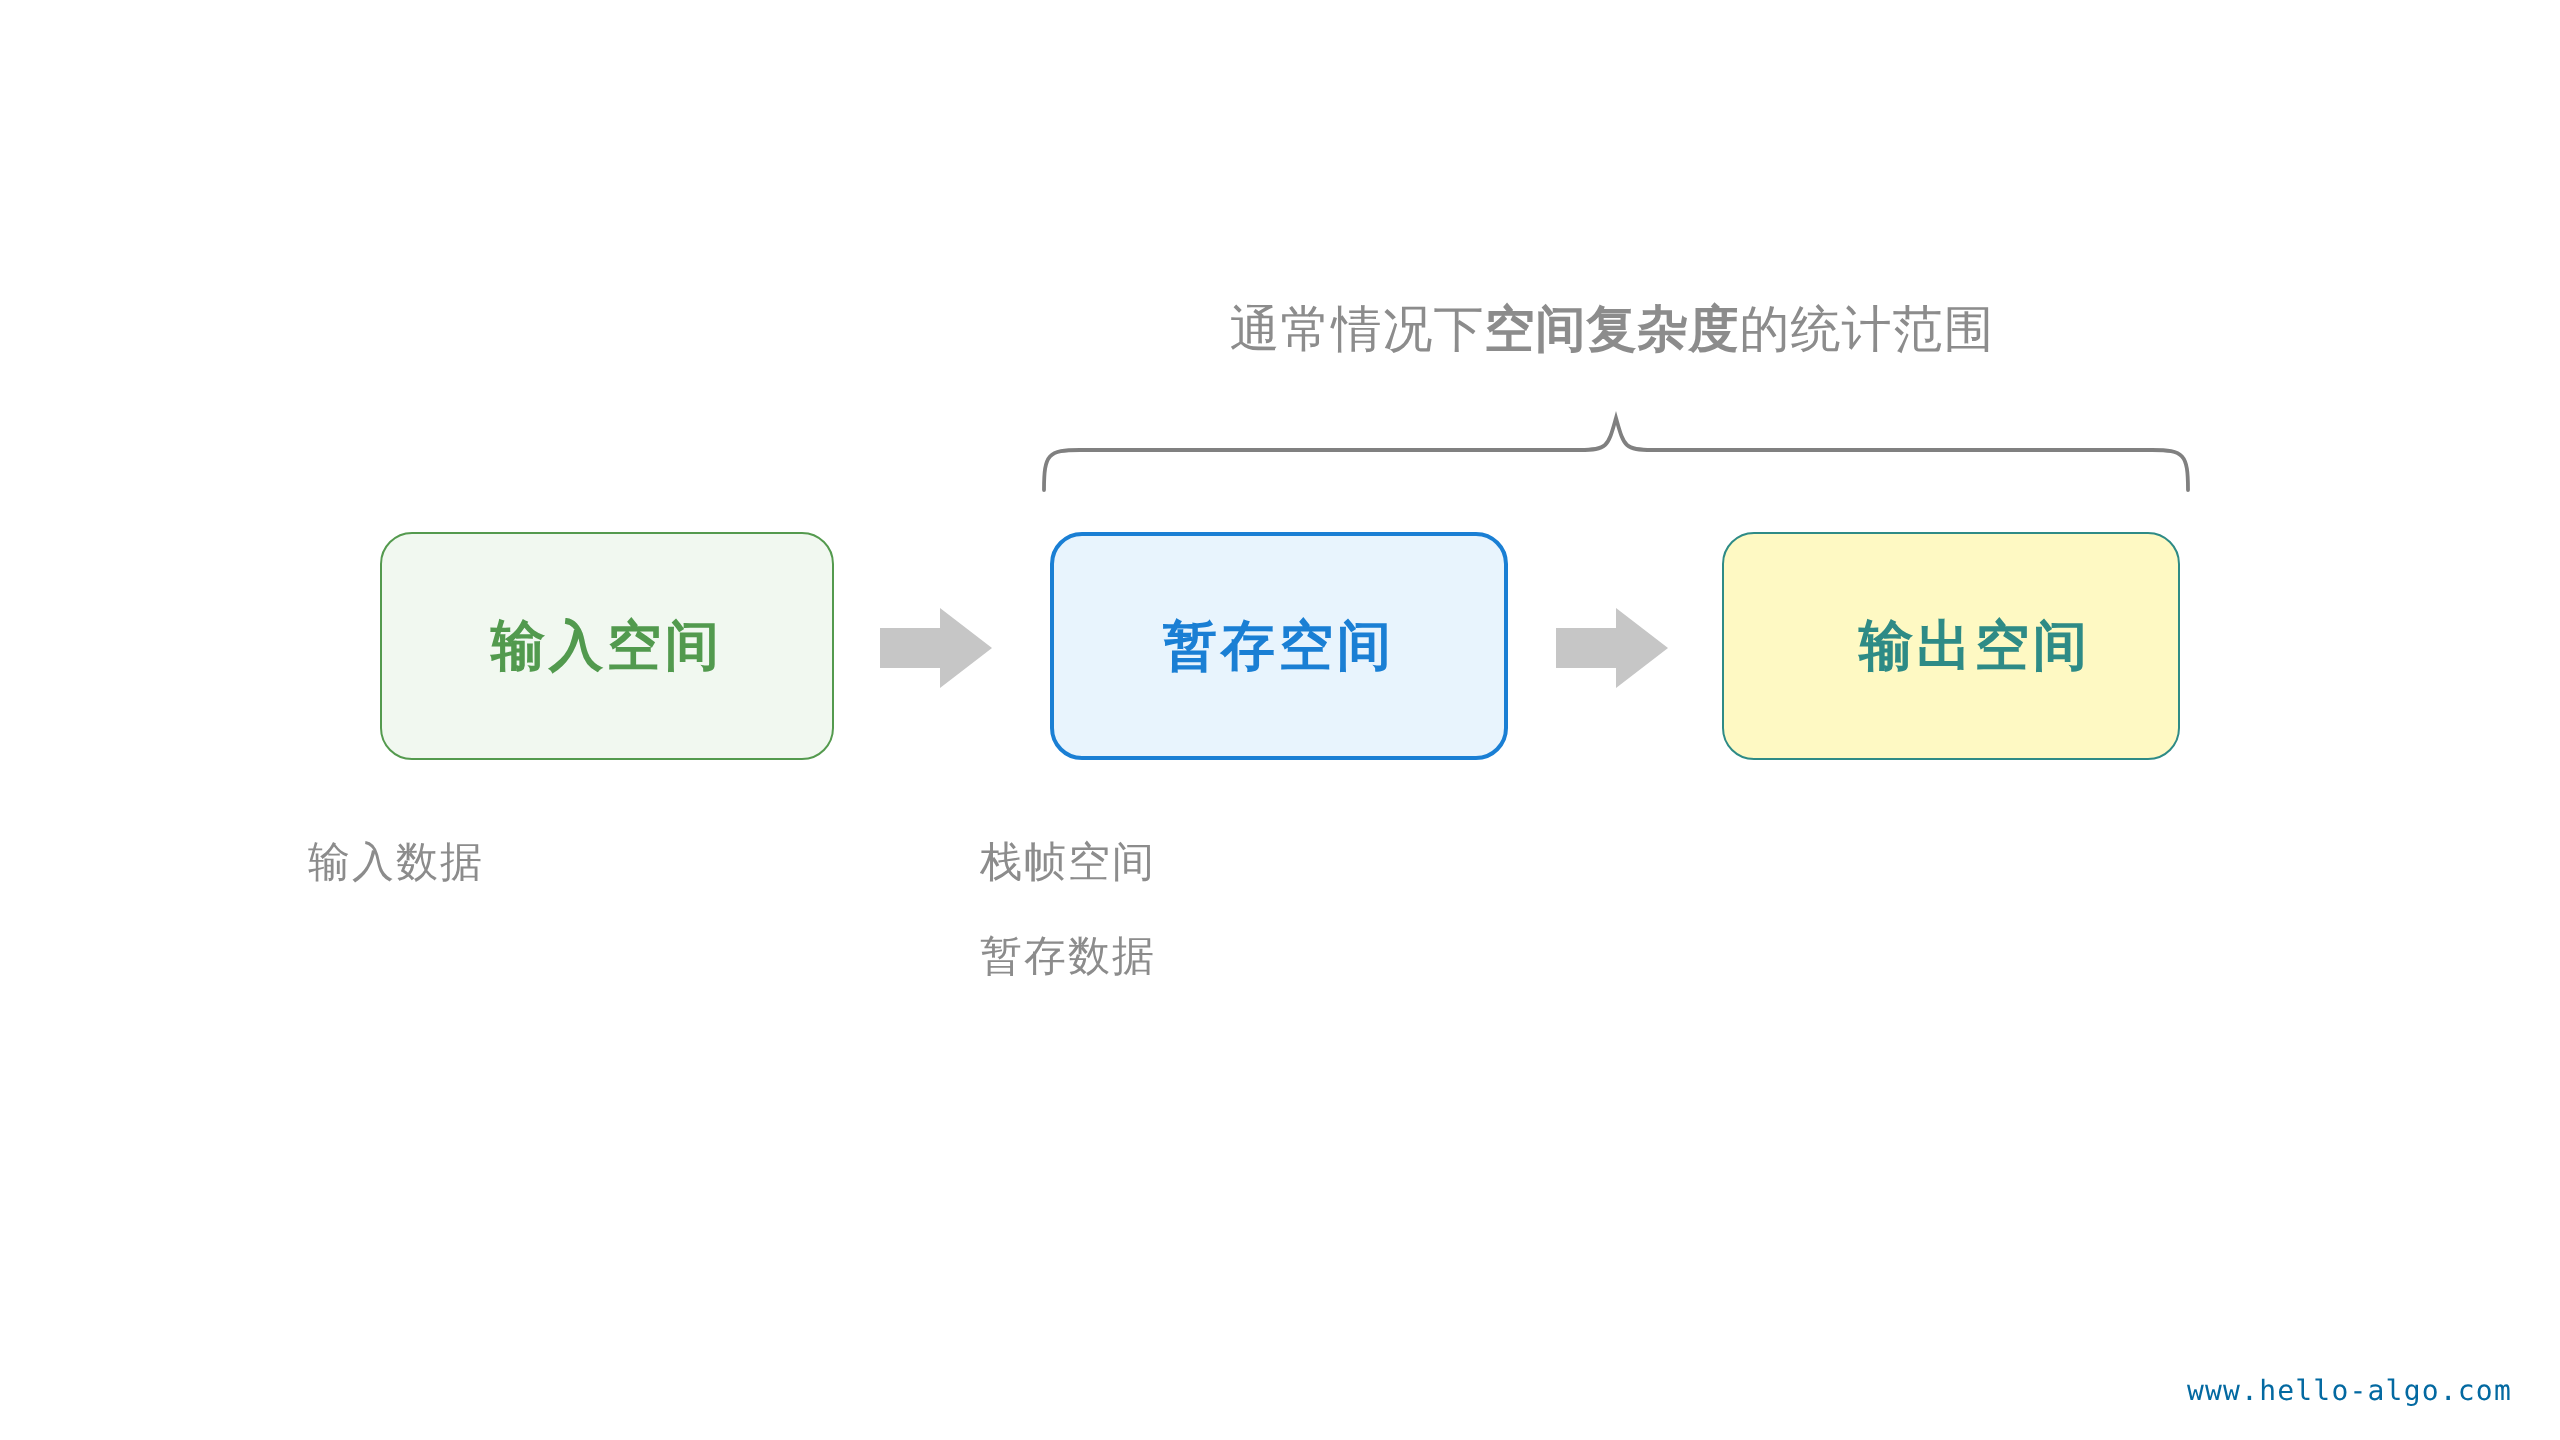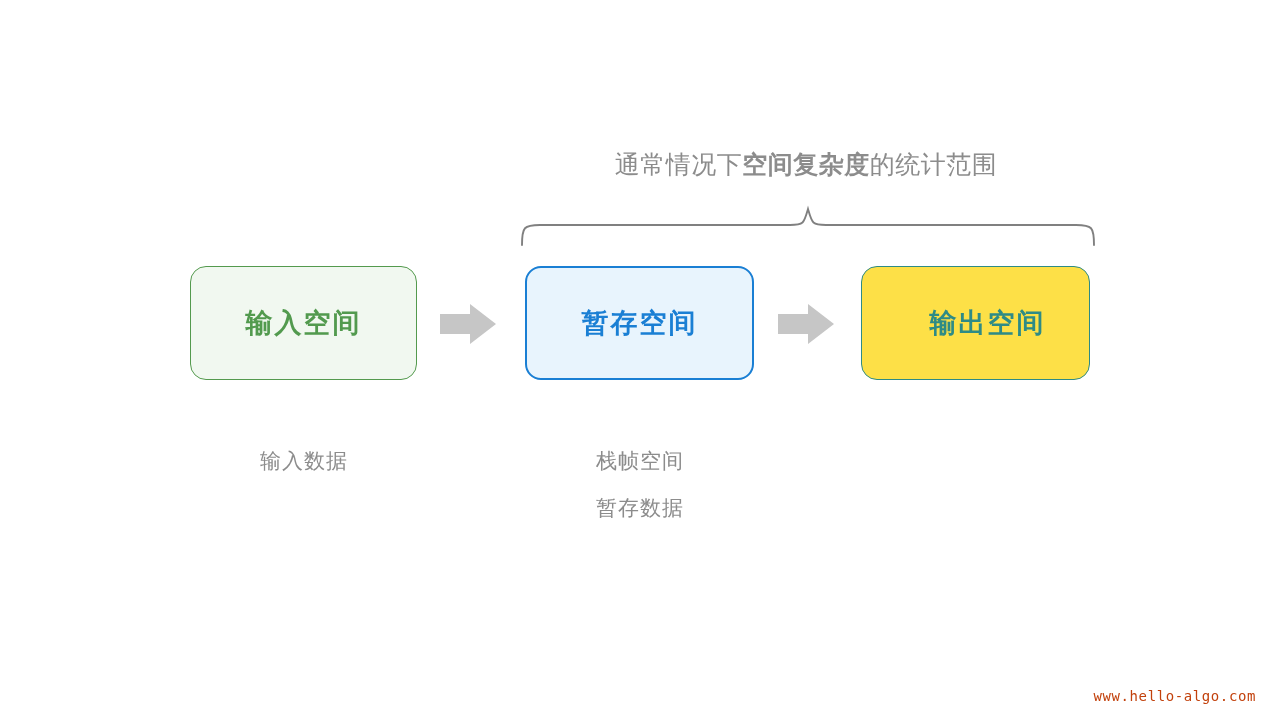--- a/index.html
+++ b/index.html
@@ -87,59 +87,58 @@
   .box-temp {
     left: 525px;
     width: 229px;
     background: #e8f4fd;
     border: 2.6px solid #1a7fd4;
     color: #1a7fd4;
   }
   .box-output {
     left: 861px;
     width: 229px;
-    background: #fde047;
+    background: #fef9c3;
     border: 1.8px solid #2e8b86;
     color: #2e8b86;
     padding-left: 24px;
   }
 
   
   .arrow {
     position: absolute;
     top: 302px;
     width: 56px;
     height: 44px;
   }
   .arrow-1 { left: 440px; }
   .arrow-2 { left: 778px; }
 
   
   .caption-col {
     position: absolute;
-    top: 437px;
+    top: 408px;
     width: 300px;
-    text-align: center;
     font-size: 21px;
     color: #8c8c8c;
     line-height: 47px;
     letter-spacing: 1px;
   }
   .col-input  { left: 154px; }
   .col-temp   { left: 490px; }
   .col-output { left: 826px; }
 
   
   .watermark {
     position: absolute;
     right: 24px;
     bottom: 16px;
     font-family: "DejaVu Sans Mono", "Liberation Mono", monospace;
     font-size: 14px;
-    color: #c2410c;
+    color: #0369a1;
     letter-spacing: 0.6px;
   }
 </style>
 </head>
 <body>
 
 <div id="canvas">
 
   <div class="brace-caption">
     <span class="cap-shift">

